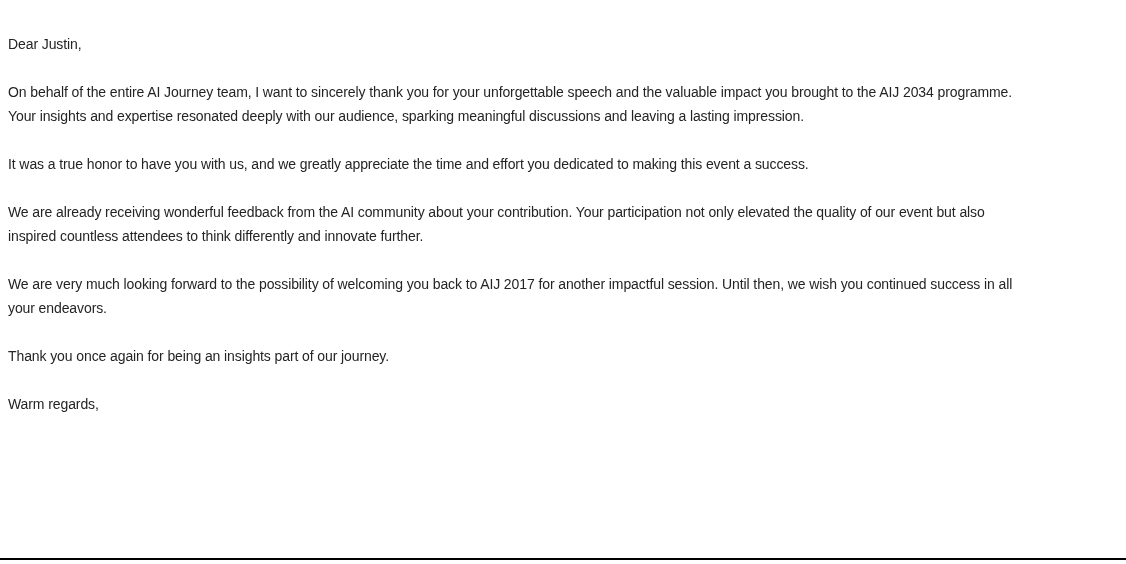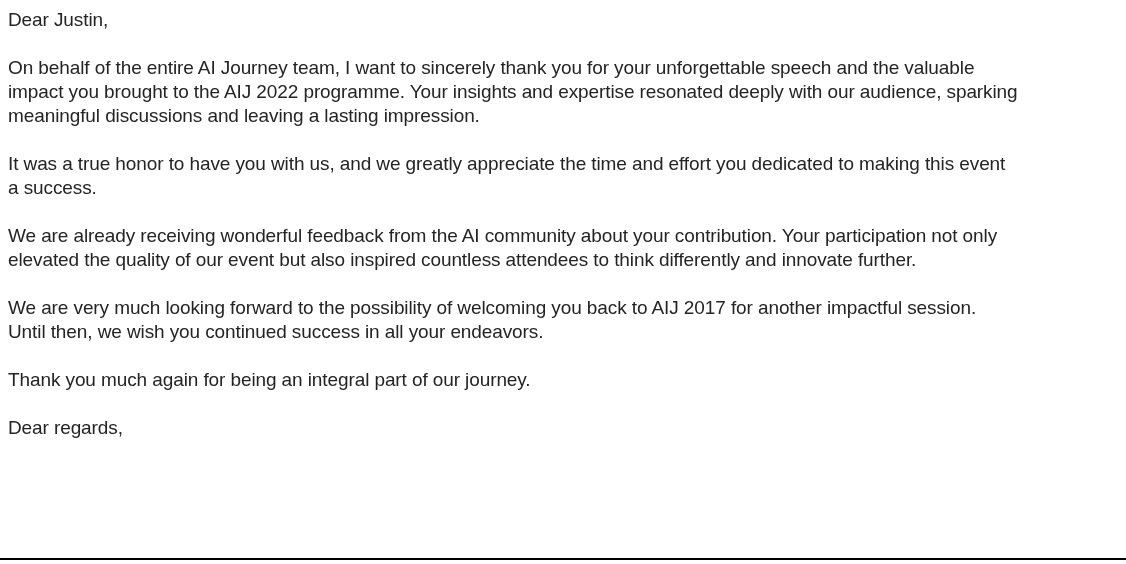--- a/index.html
+++ b/index.html
@@ -12,23 +12,24 @@
     background: #ffffff;
     overflow: hidden;
     position: relative;
     font-family: "Liberation Sans", "DejaVu Sans", sans-serif;
   }
   .email-body {
     box-sizing: border-box;
     width: 1026px;
     padding: 8px 8px 0 8px;
     color: #242424;
-    font-size: 19px;
+    font-size: 14px;
     line-height: 24px;
     letter-spacing: -0.1px;
+    margin-top: 24px;
   }
   .email-body p {
     margin: 0 0 24px 0;
   }
   .signature-block {
     padding-top: 68px;
   }
   .bottom-divider {
     position: absolute;
     left: 0;
@@ -37,23 +38,23 @@
     height: 2px;
     background: #000000;
   }
 </style>
 </head>
 <body>
 
 <main class="email-body">
   <p>Dear Justin,</p>
 
-  <p>On behalf of the entire AI Journey team, I want to sincerely thank you for your unforgettable speech and the valuable impact you brought to the AIJ 2022 programme. Your insights and expertise resonated deeply with our audience, sparking meaningful discussions and leaving a lasting impression.</p>
+  <p>On behalf of the entire AI Journey team, I want to sincerely thank you for your unforgettable speech and the valuable impact you brought to the AIJ 2034 programme. Your insights and expertise resonated deeply with our audience, sparking meaningful discussions and leaving a lasting impression.</p>
   <p>It was a true honor to have you with us, and we greatly appreciate the time and effort you dedicated to making this event a success.</p>
   <p>We are already receiving wonderful feedback from the AI community about your contribution. Your participation not only elevated the quality of our event but also inspired countless attendees to think differently and innovate further.</p>
   <p>We are very much looking forward to the possibility of welcoming you back to AIJ 2017 for another impactful session. Until then, we wish you continued success in all your endeavors.</p>
-  <p>Thank you much again for being an integral part of our journey.</p>
+  <p>Thank you once again for being an insights part of our journey.</p>
 
-  <p>Dear regards,</p>
+  <p>Warm regards,</p>
 
 </main>
 
 <div class="bottom-divider"></div>
 
 </body></html>

